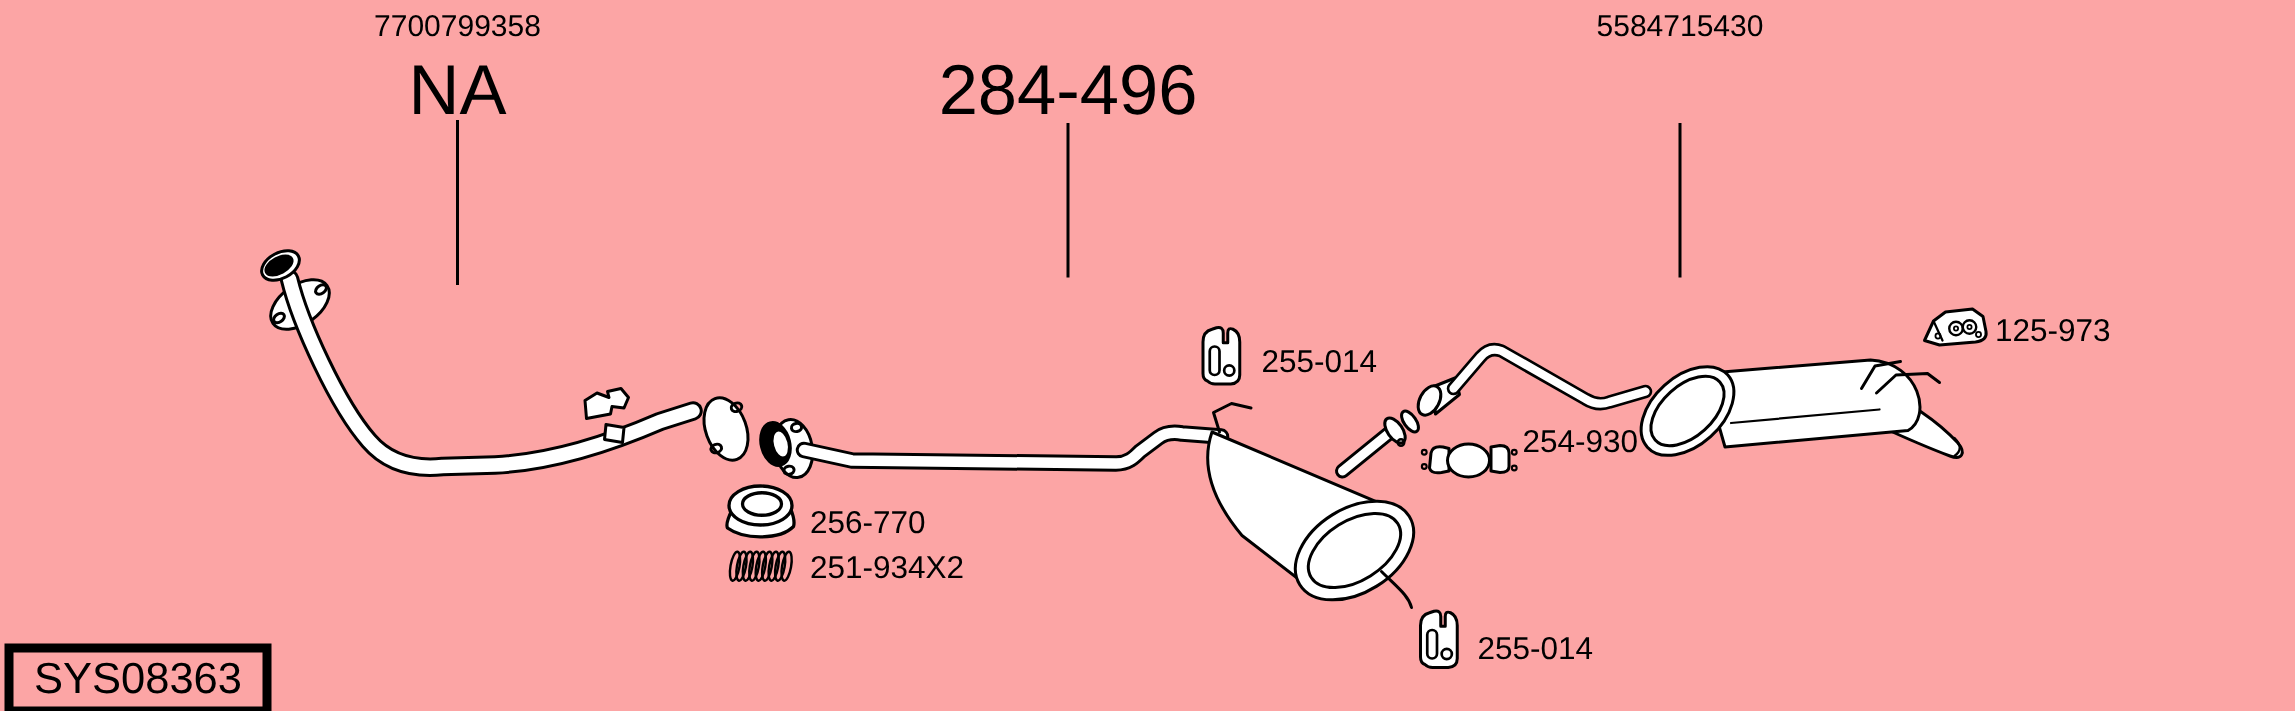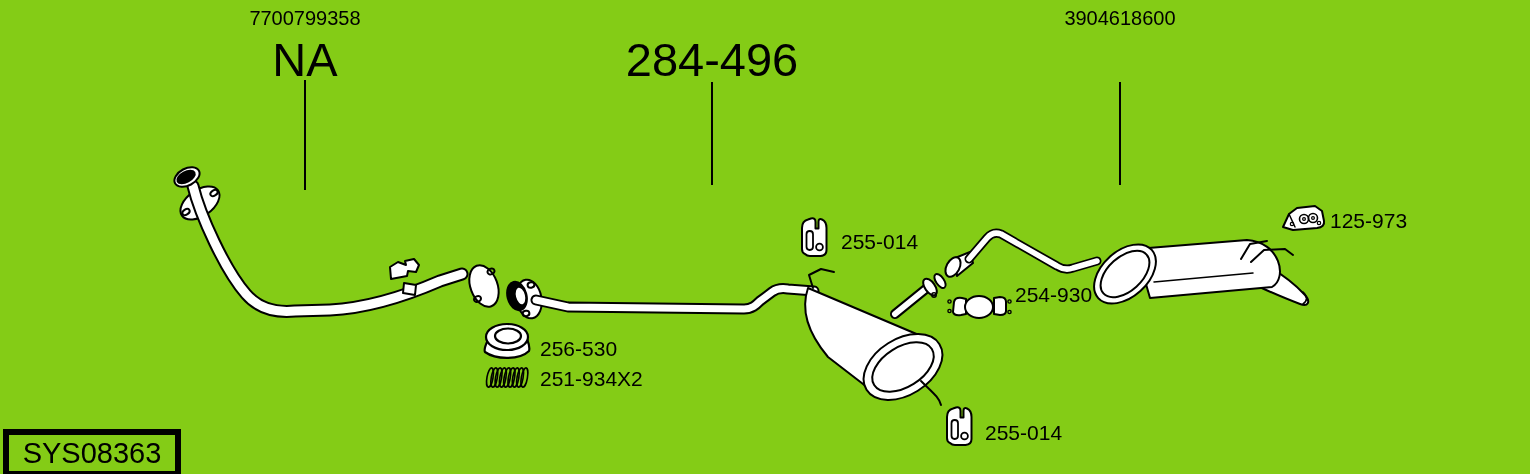--- a/index.html
+++ b/index.html
@@ -1,19 +1,19 @@
 <!DOCTYPE html>
 <html><head>
 <meta charset="utf-8">
 <style>
   html,body{margin:0;padding:0;background:#fff;}
   #stage{
     position:relative;
     width:1530px;height:474px;
-    background:#84cc16;
+    background:#fca5a5;
     font-family:"Liberation Sans", sans-serif;
     color:#000;
     overflow:hidden;
   }
   #art{position:absolute;left:0;top:0;}
   .abs{position:absolute;}
   .num{font-size:20px;line-height:22px;text-align:center;width:200px;}
   .code{font-size:47px;line-height:40px;text-align:center;width:200px;}
   .plabel{font-size:21px;line-height:26px;white-space:nowrap;}
   .vline{width:2px;background:#000;}
@@ -137,25 +137,25 @@
     </g>
   </svg>
 
   <div class="abs num" style="left:205px;top:7px;">7700799358</div>
   <div class="abs code" style="left:205px;top:40px;">NA</div>
   <div class="abs vline" style="left:304px;top:80px;height:110px;"></div>
 
   <div class="abs code" style="left:612px;top:40px;">284-496</div>
   <div class="abs vline" style="left:711px;top:82px;height:103px;"></div>
 
-  <div class="abs num" style="left:1020px;top:7px;">3904618600</div>
+  <div class="abs num" style="left:1020px;top:7px;">5584715430</div>
   <div class="abs vline" style="left:1119px;top:82px;height:103px;"></div>
 
   <div class="abs plabel" style="left:841px;top:229px;">255-014</div>
-  <div class="abs plabel" style="left:540px;top:336px;">256-530</div>
+  <div class="abs plabel" style="left:540px;top:336px;">256-770</div>
   <div class="abs plabel" style="left:540px;top:366px;">251-934X2</div>
   <div class="abs plabel" style="left:1015px;top:282px;">254-930</div>
   <div class="abs plabel" style="left:985px;top:420px;">255-014</div>
   <div class="abs plabel" style="left:1330px;top:208px;">125-973</div>
 
   <div id="sys-box" class="abs" style="left:3px;top:429px;">
     <span>SYS08363</span>
   </div>
 
 </div>

